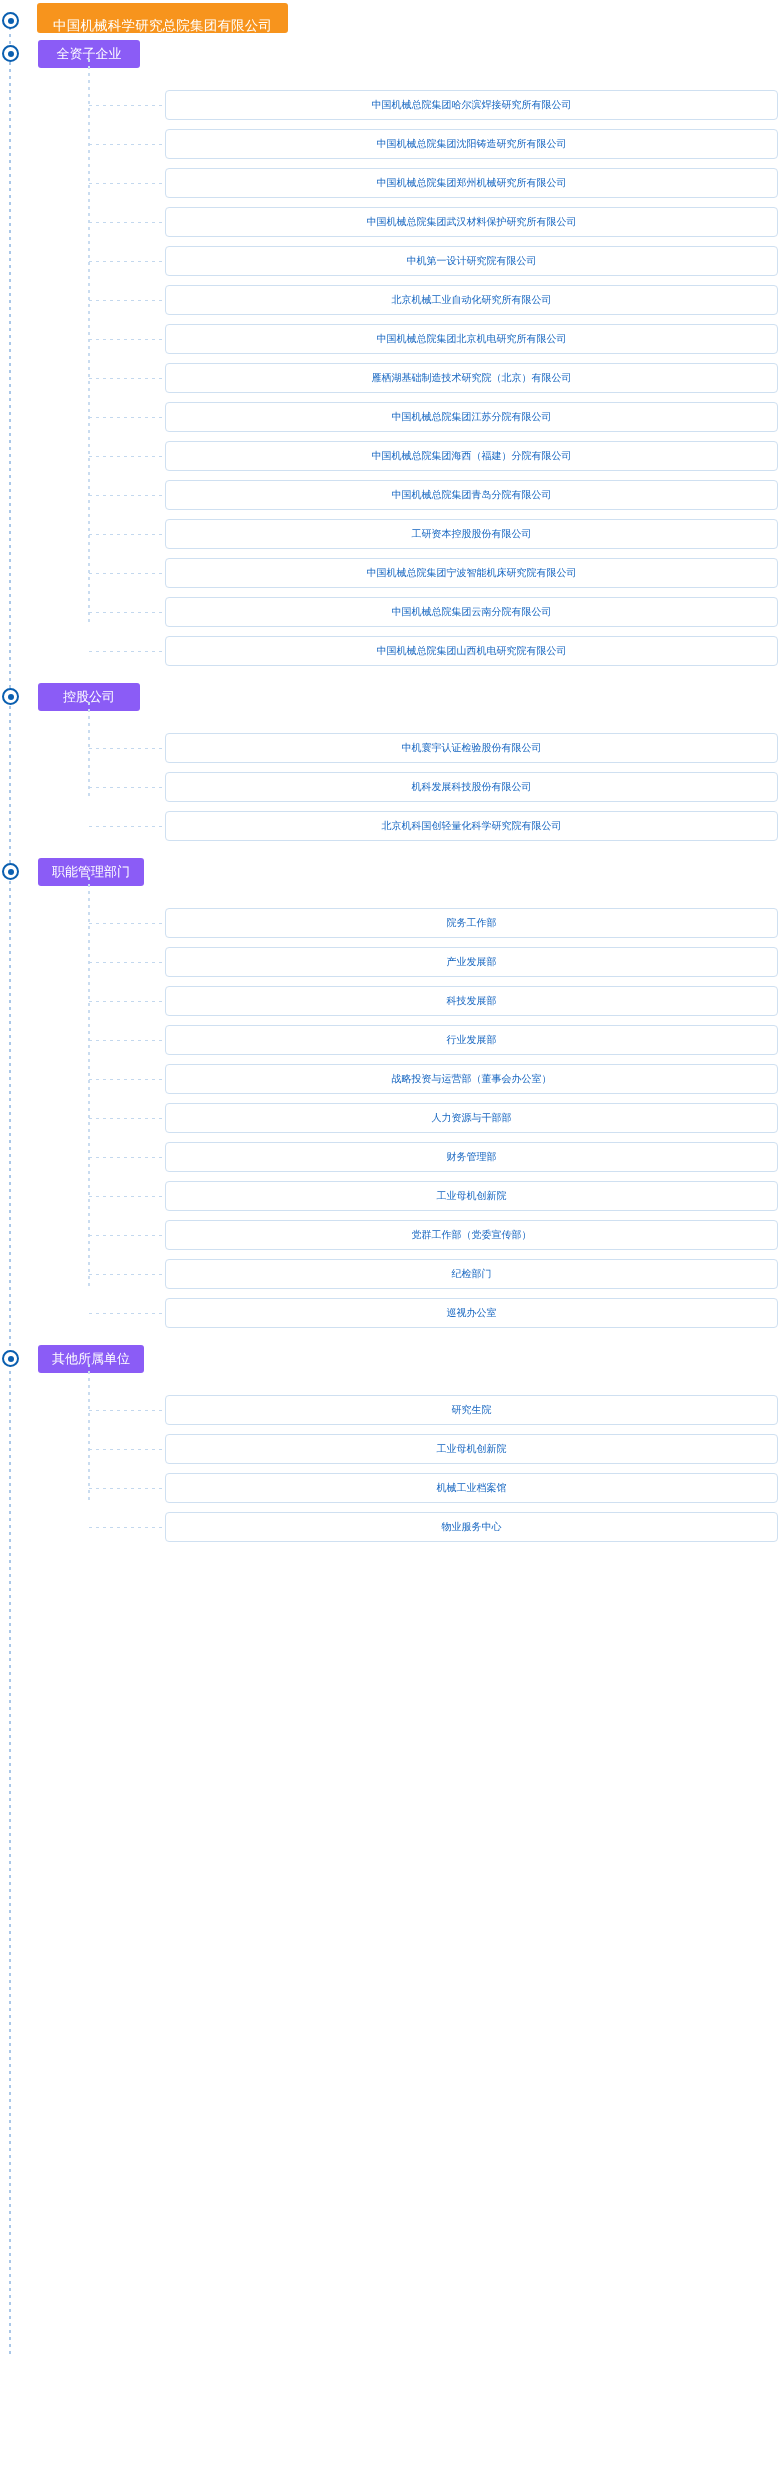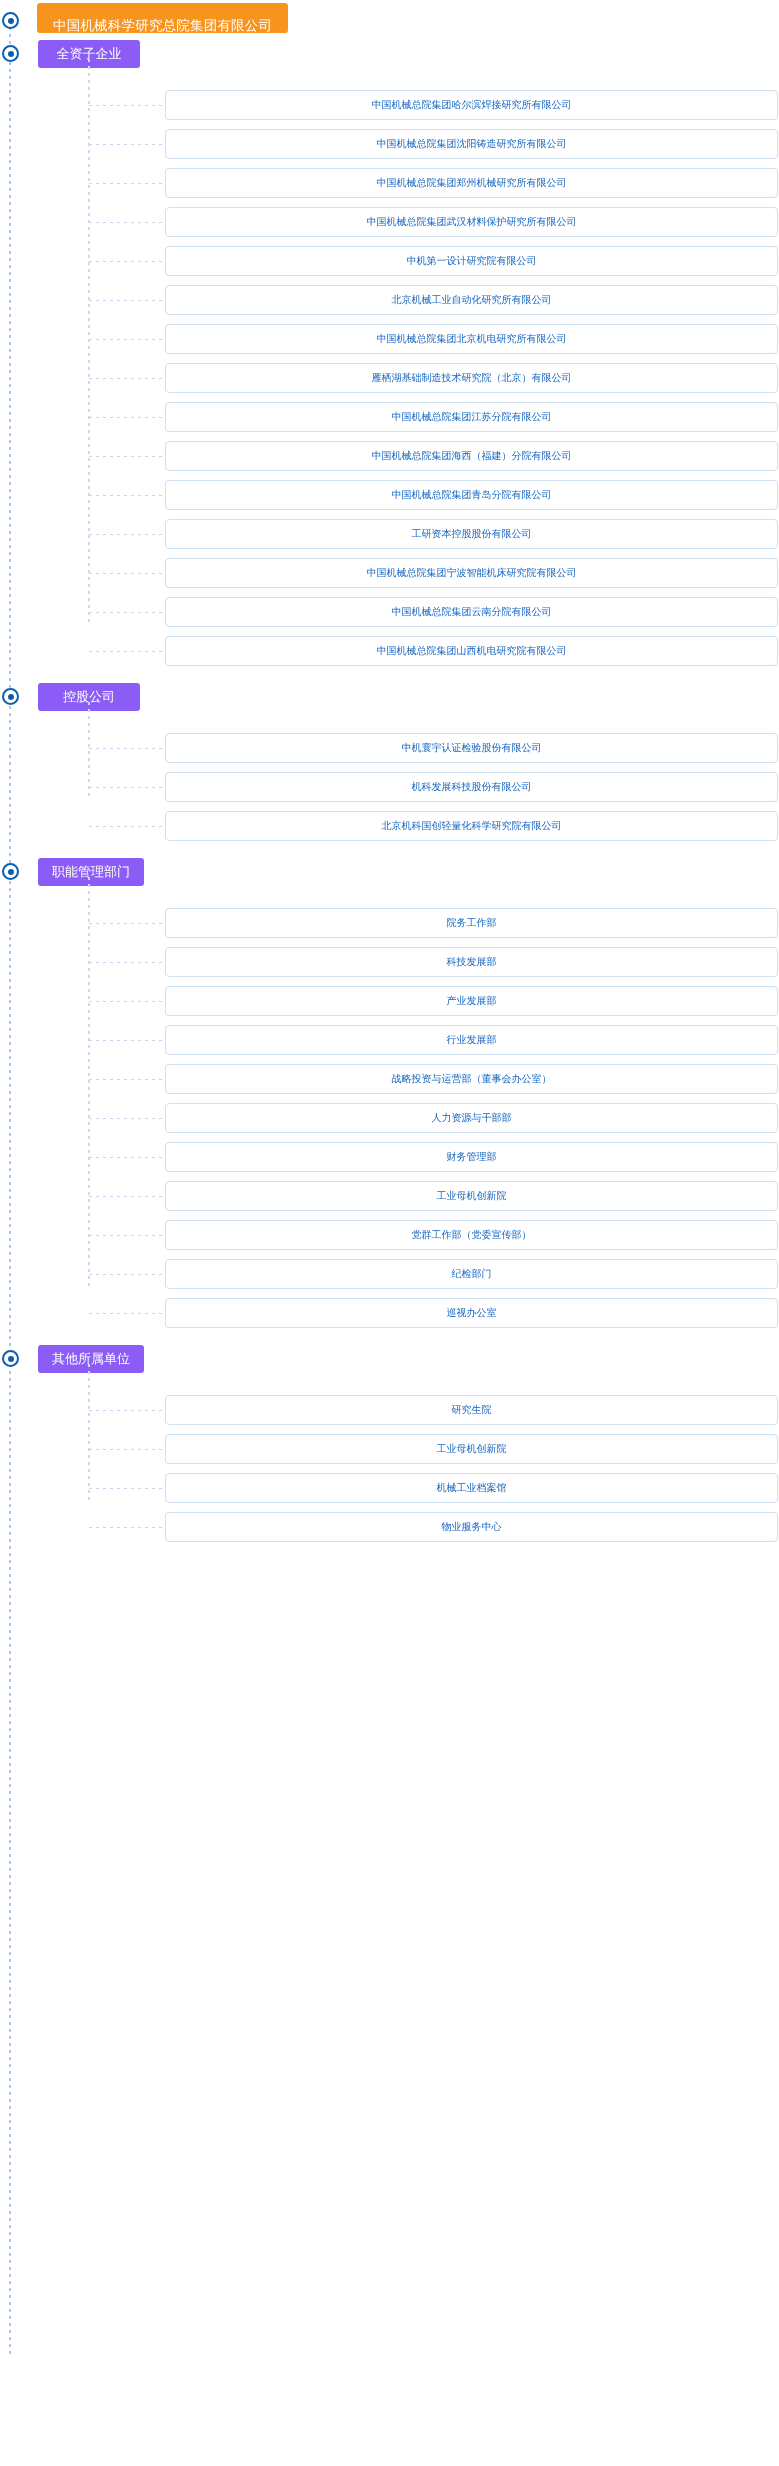--- a/index.html
+++ b/index.html
@@ -256,25 +256,25 @@
         <div class="section-label">职能管理部门</div>
       </div>
       <div class="section-body">
         <div class="child-spine" style="height: 410px; top: -27px;"></div>
         <div class="child-row">
           <div class="child-connector"></div>
           <div class="child-box">院务工作部</div>
         </div>
         <div class="child-row">
           <div class="child-connector"></div>
+          <div class="child-box">产业发展部</div>
+        </div>
+        <div class="child-row">
+          <div class="child-connector"></div>
           <div class="child-box">科技发展部</div>
-        </div>
-        <div class="child-row">
-          <div class="child-connector"></div>
-          <div class="child-box">产业发展部</div>
         </div>
         <div class="child-row">
           <div class="child-connector"></div>
           <div class="child-box">行业发展部</div>
         </div>
         <div class="child-row">
           <div class="child-connector"></div>
           <div class="child-box">战略投资与运营部（董事会办公室）</div>
         </div>
         <div class="child-row">

